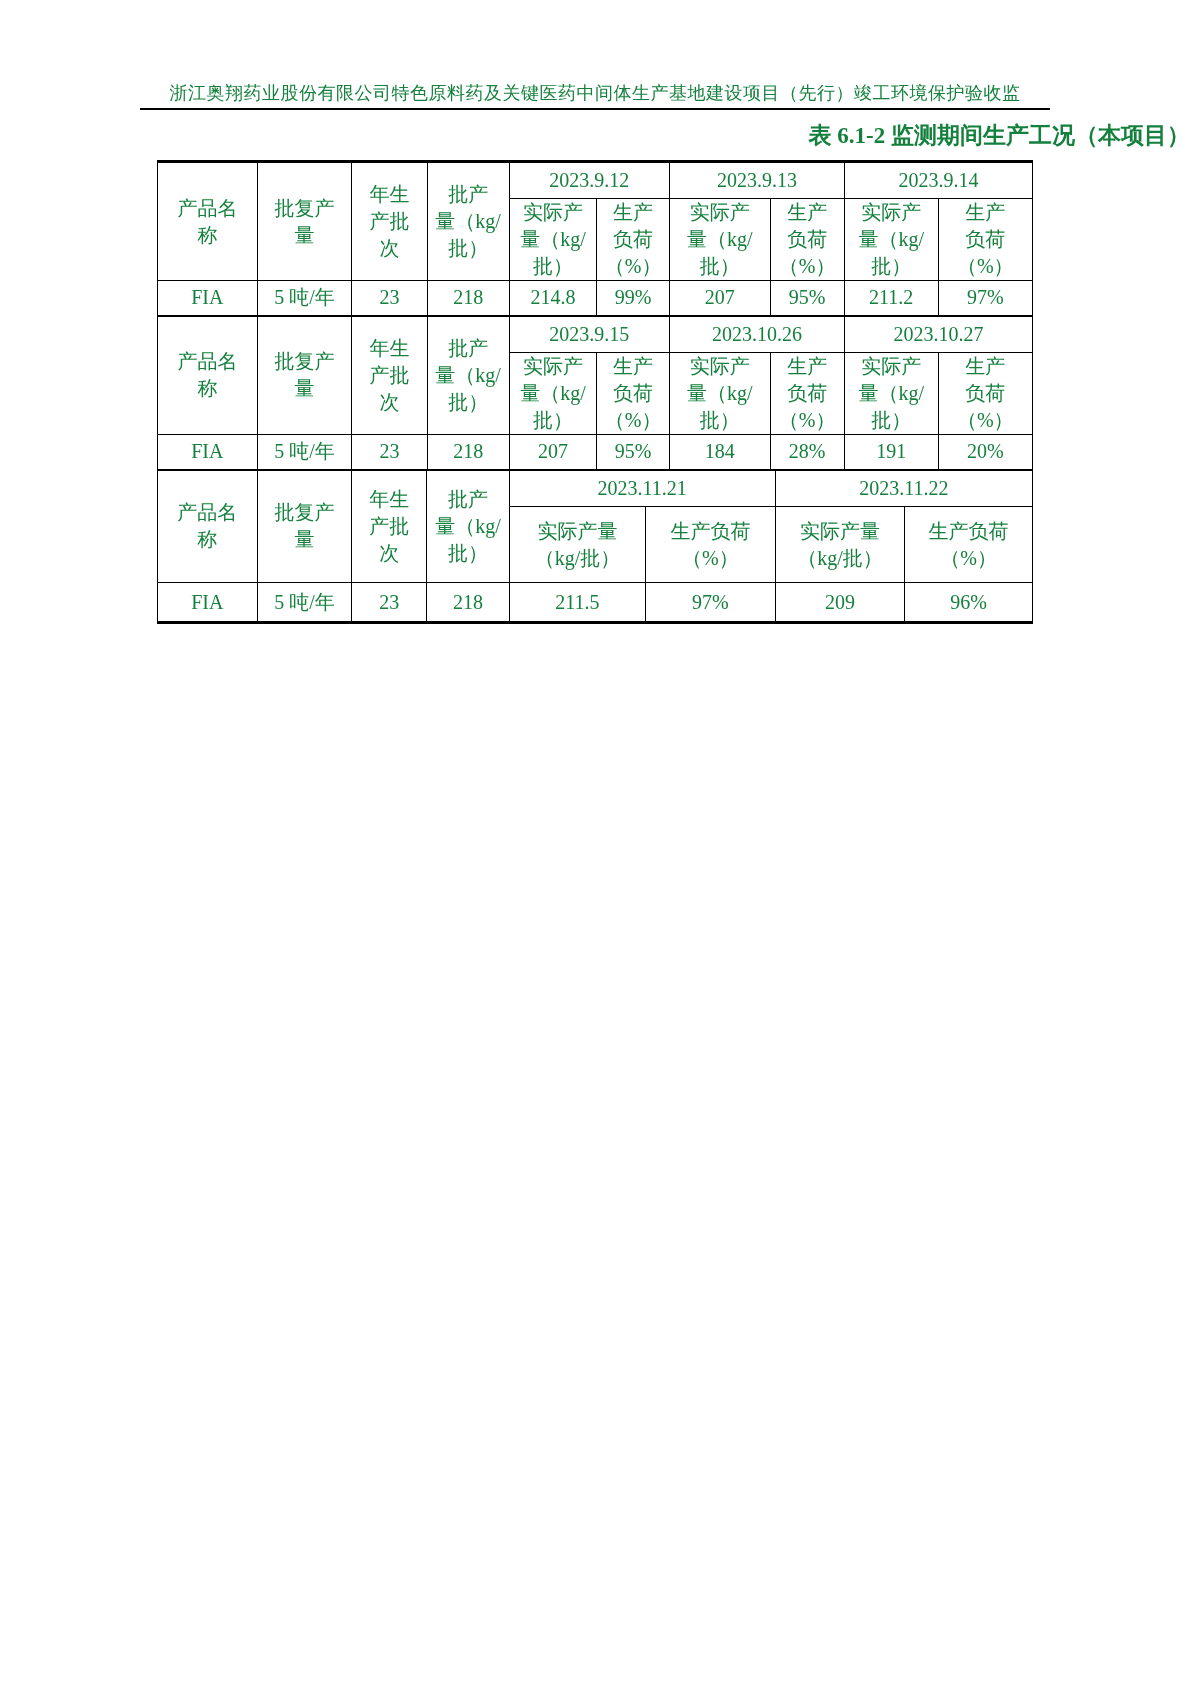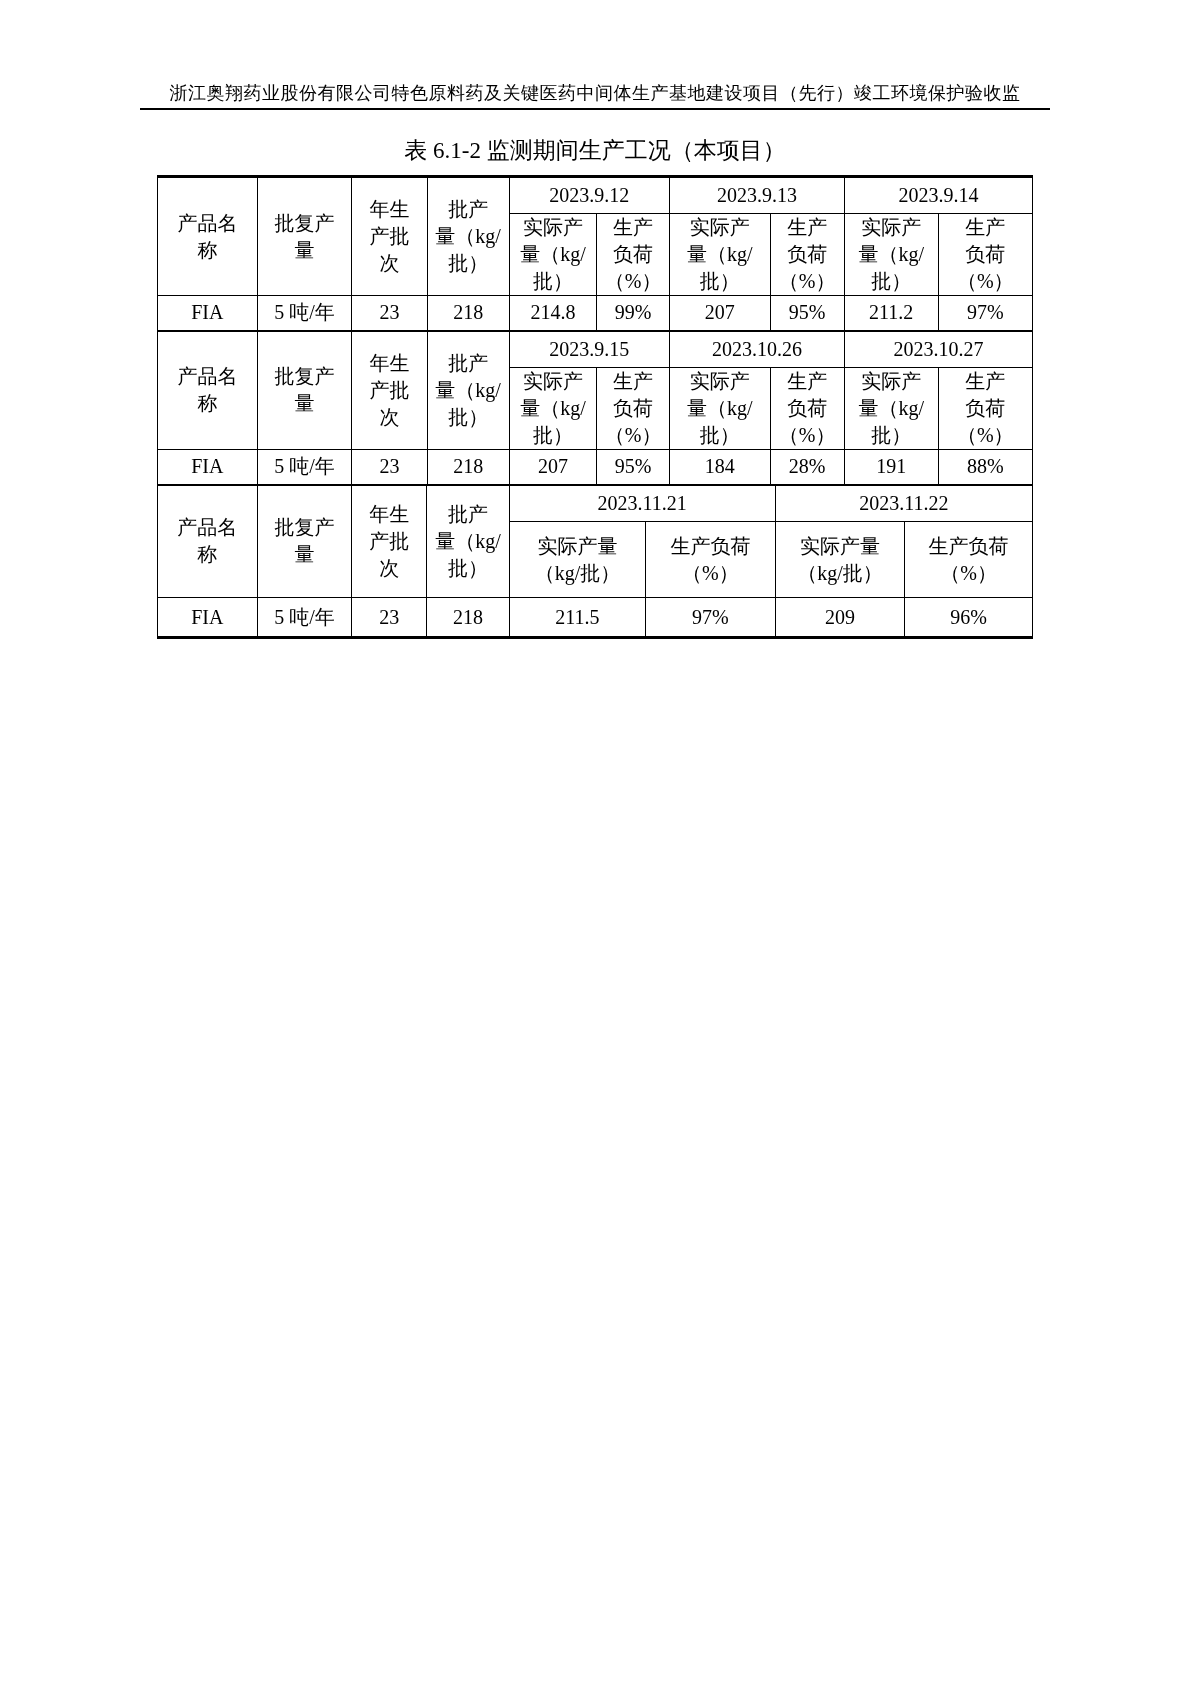--- a/index.html
+++ b/index.html
@@ -2,43 +2,43 @@
 <html><head>
 <meta charset="utf-8">
 <style>
   html,body { margin:0; padding:0; background:#ffffff; }
   .page {
     position: relative;
     width: 1190px;
     height: 1367px;
     background: #ffffff;
     font-family: "Liberation Serif", "DejaVu Serif", serif;
-    color: #000000;
+    color: #15803d;
     overflow: hidden;
   }
   .page-header {
     width: 910px;
     margin: 0 auto;
     padding-top: 82px;
     text-align: center;
     font-size: 18px;
     line-height: 23px;
     letter-spacing: 0.5px;
   }
   .header-rule {
     width: 910px;
     margin: 3px auto 0;
     border-top: 2px solid #000;
     height: 0;
   }
   .doc-title {
-    margin: 26px auto 0;
-    text-align: center;
+    margin: 11px auto 0;
+    text-align: right;
     font-size: 23px;
-    font-weight: normal;
+    font-weight: bold;
     line-height: 30px;
   }
   .table-wrap {
     width: 876px;
     margin: 9px auto 0;
   }
   table.sec {
     width: 100%;
     border-collapse: collapse;
     table-layout: fixed;
@@ -207,21 +207,21 @@
         <tr class="r-data">
           <td>FIA</td>
           <td>5 吨/年</td>
           <td>23</td>
           <td>218</td>
           <td>207</td>
           <td>95%</td>
           <td>184</td>
           <td>28%</td>
           <td>191</td>
-          <td>88%</td>
+          <td>20%</td>
         </tr>
       </tbody>
     </table>
 
     <table class="sec sec-c">
       <colgroup>
         <col style="width:11.4%">
           <col style="width:10.8%">
           <col style="width:8.6%">
           <col style="width:9.4%">

